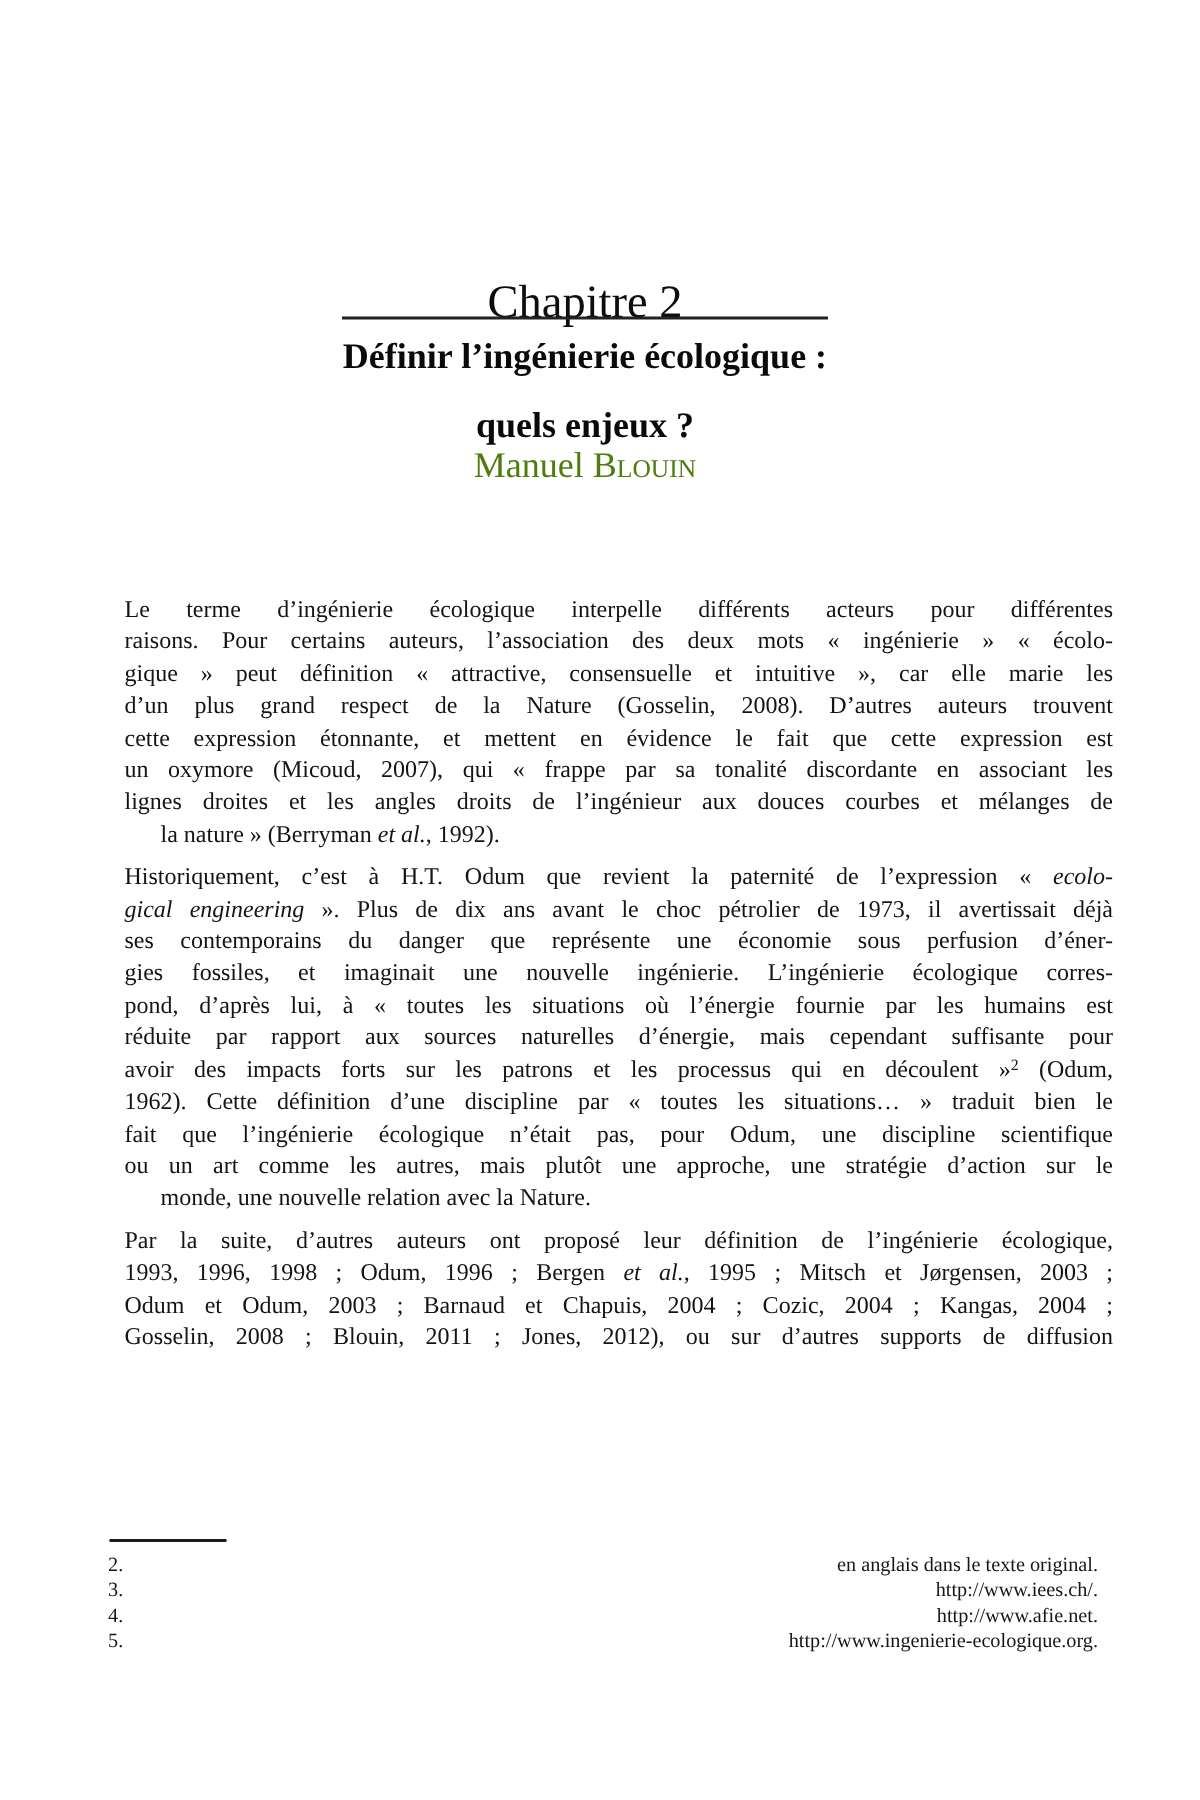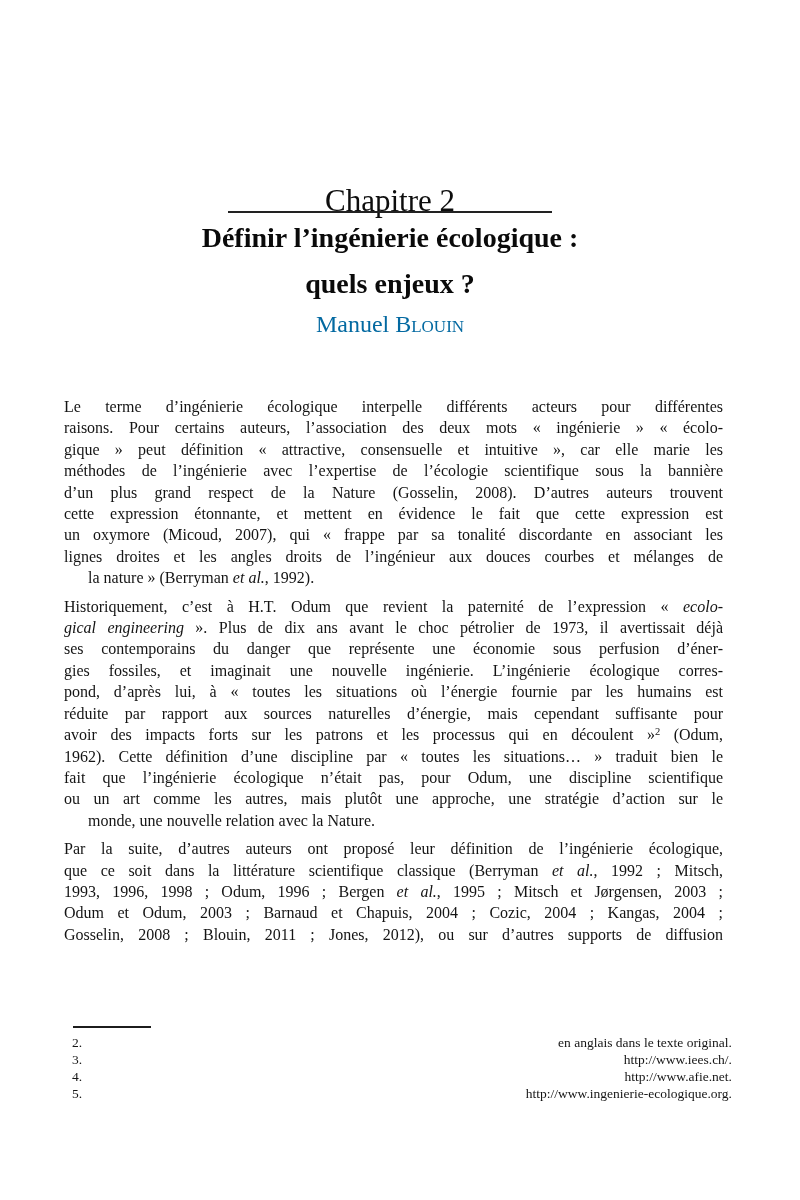--- a/index.html
+++ b/index.html
@@ -28,35 +28,35 @@
   .chapter-rule {
     position: absolute;
     left: 228px; top: 211px;
     width: 324px; height: 2px;
     background: #222222;
   }
   .chapter-title {
     position: absolute;
     left: 0; top: 215px; width: 100%;
     font-weight: bold;
-    font-size: 28px; line-height: 46px;
+    font-size: 24px; line-height: 46px;
     color: #0a0a0a;
   }
   .author {
     position: absolute;
-    left: 0; top: 309px; width: 100%;
+    left: 0; top: 296px; width: 100%;
     font-size: 24px; line-height: 1.3;
-    color: #0369a1;
+    color: #4d7c0f;
   }
   .author .surname { font-variant: small-caps; }
 
   
   .body-text {
     position: absolute;
-    left: 64px; top: 396px;
+    left: 83px; top: 396px;
     width: 659px;
     font-size: 16px;
     line-height: 21.4px;
     color: #141414;
   }
   .para { margin: 0 0 7px 0; }
   .line {
     text-align: justify;
     text-align-last: justify;
   }
@@ -110,21 +110,20 @@
       <span> </span>
       <span class="surname">Blouin</span>
     </div>
   </div>
 
   <div class="body-text">
       <div class="para">
         <div class="line"><span>Le terme d’ingénierie écologique interpelle différents acteurs pour différentes</span></div>
         <div class="line"><span>raisons. Pour certains auteurs, l’association des deux mots « ingénierie » « écolo-</span></div>
         <div class="line"><span>gique » peut définition « attractive, consensuelle et intuitive », car elle marie les</span></div>
-        <div class="line"><span>méthodes de l’ingénierie avec l’expertise de l’écologie scientifique sous la bannière</span></div>
         <div class="line"><span>d’un plus grand respect de la Nature (Gosselin, 2008). D’autres auteurs trouvent</span></div>
         <div class="line"><span>cette expression étonnante, et mettent en évidence le fait que cette expression est</span></div>
         <div class="line"><span>un oxymore (Micoud, 2007), qui « frappe par sa tonalité discordante en associant les</span></div>
         <div class="line"><span>lignes droites et les angles droits de l’ingénieur aux douces courbes et mélanges de</span></div>
         <div class="line last"><span>la nature » (Berryman </span><span class="it">et al.</span><span>, 1992).</span></div>
       </div>
       <div class="para">
         <div class="line"><span>Historiquement, c’est à H.T. Odum que revient la paternité de l’expression « </span><span class="it">ecolo-</span></div>
         <div class="line"><span class="it">gical engineering</span><span> ». Plus de dix ans avant le choc pétrolier de 1973, il avertissait déjà</span></div>
         <div class="line"><span>ses contemporains du danger que représente une économie sous perfusion d’éner-</span></div>
@@ -132,21 +131,20 @@
         <div class="line"><span>pond, d’après lui, à « toutes les situations où l’énergie fournie par les humains est</span></div>
         <div class="line"><span>réduite par rapport aux sources naturelles d’énergie, mais cependant suffisante pour</span></div>
         <div class="line"><span>avoir des impacts forts sur les patrons et les processus qui en découlent »</span><span class="sup">2</span><span> (Odum,</span></div>
         <div class="line"><span>1962). Cette définition d’une discipline par « toutes les situations… » traduit bien le</span></div>
         <div class="line"><span>fait que l’ingénierie écologique n’était pas, pour Odum, une discipline scientifique</span></div>
         <div class="line"><span>ou un art comme les autres, mais plutôt une approche, une stratégie d’action sur le</span></div>
         <div class="line last"><span>monde, une nouvelle relation avec la Nature.</span></div>
       </div>
       <div class="para">
         <div class="line"><span>Par la suite, d’autres auteurs ont proposé leur définition de l’ingénierie écologique,</span></div>
-        <div class="line"><span>que ce soit dans la littérature scientifique classique (Berryman </span><span class="it">et al.</span><span>, 1992 ; Mitsch,</span></div>
         <div class="line"><span>1993, 1996, 1998 ; Odum, 1996 ; Bergen </span><span class="it">et al.</span><span>, 1995 ; Mitsch et Jørgensen, 2003 ;</span></div>
         <div class="line"><span>Odum et Odum, 2003 ; Barnaud et Chapuis, 2004 ; Cozic, 2004 ; Kangas, 2004 ;</span></div>
         <div class="line"><span>Gosselin, 2008 ; Blouin, 2011 ; Jones, 2012), ou sur d’autres supports de diffusion</span></div>
       </div>
     </div>
 
   <div class="footnotes">
     <div class="fn-rule"></div>
     <div class="fn-row">
       <span class="fn-num">2.</span>

